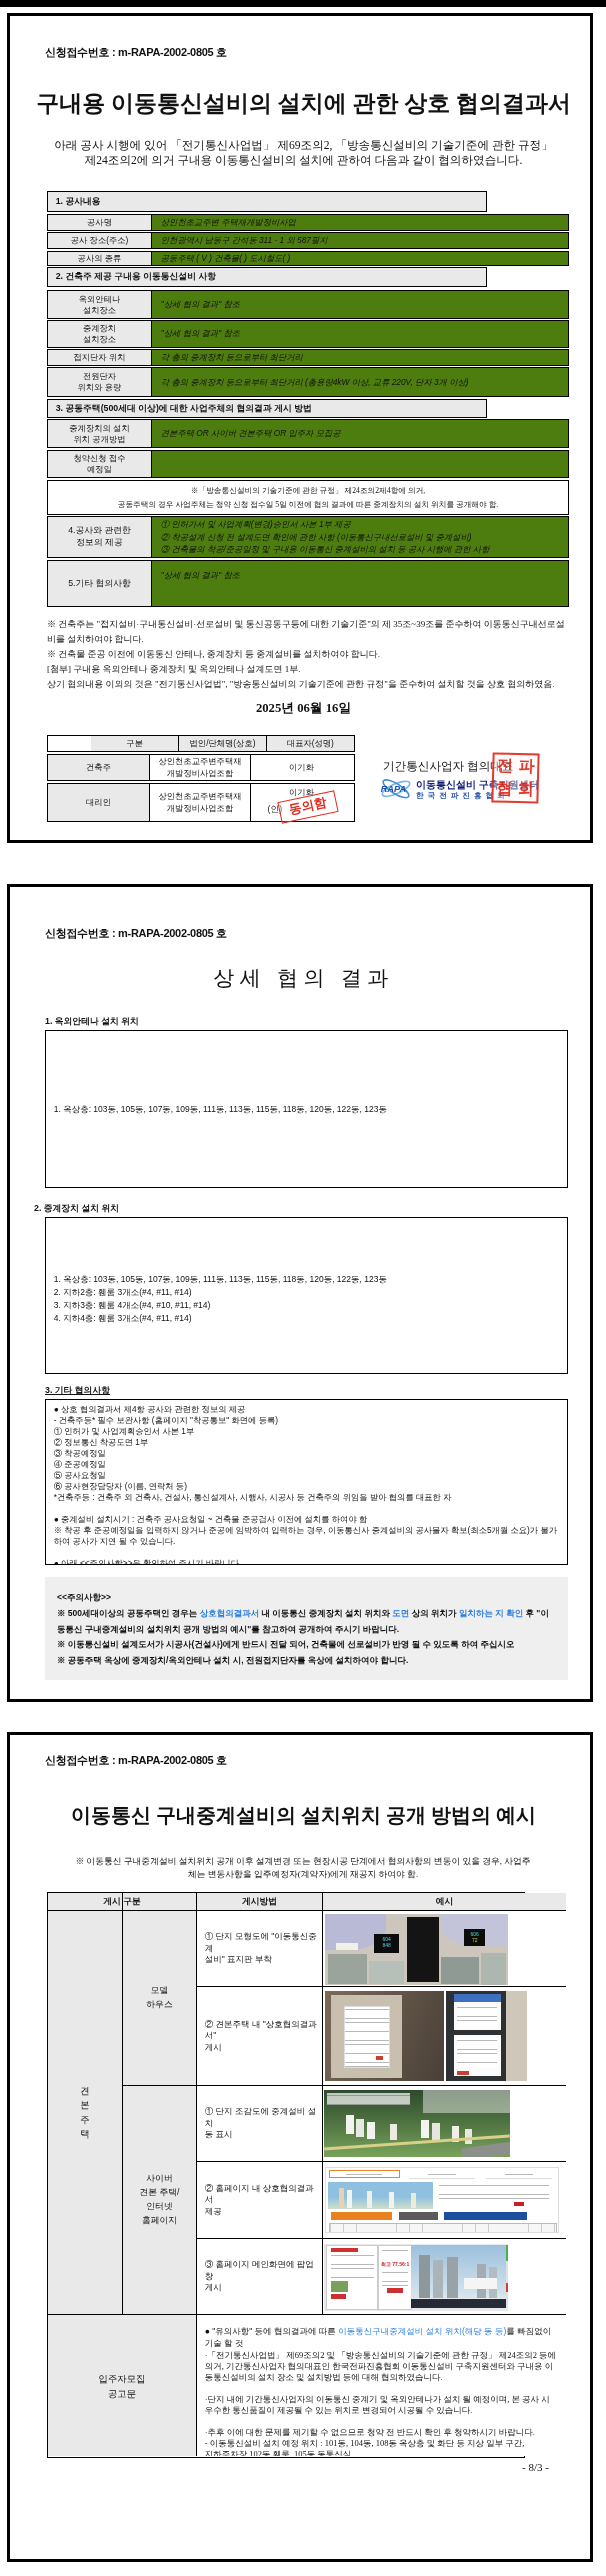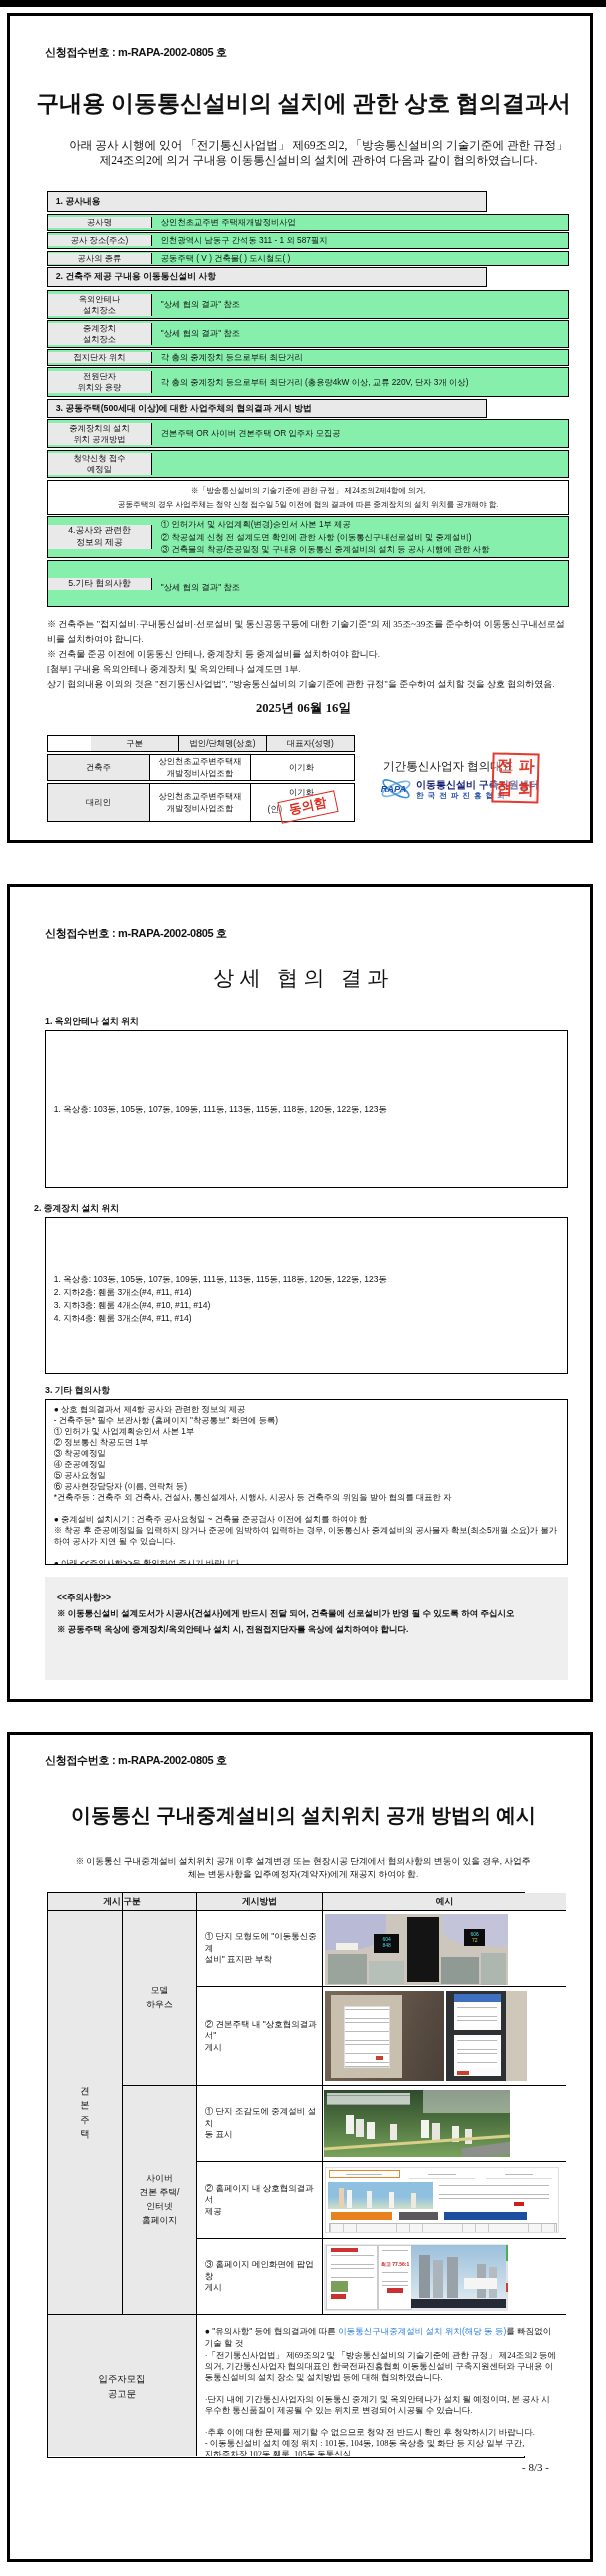--- a/index.html
+++ b/index.html
@@ -3,23 +3,23 @@
 <meta charset="utf-8">
 <style>
   html,body{margin:0;padding:0;background:#fff;}
   body{width:607px;height:2576px;position:relative;font-family:"Liberation Sans",sans-serif;color:#111;}
   .abs{position:absolute;}
   .page{position:absolute;left:7.2px;width:586px;border:3.3px solid #000;background:#fff;box-sizing:border-box;}
   .hdr{font-weight:bold;font-size:11px;letter-spacing:-0.3px;}
   .serif{font-family:"Liberation Serif",serif;}
   .doc-title{font-weight:bold;text-align:center;width:563px;left:22px;}
   .band{position:absolute;left:47px;width:440px;background:#e9e9e9;border:1.1px solid #000;box-sizing:border-box;display:flex;align-items:center;padding-left:7.7px;font-size:8.8px;font-weight:bold;}
-  .row{position:absolute;left:47px;width:522px;border:1.1px solid #000;box-sizing:border-box;display:flex;background:#86efac;overflow:hidden;align-items:center;}
+  .row{position:absolute;left:47px;width:522px;border:1.1px solid #000;box-sizing:border-box;display:flex;background:#4d7c0f;overflow:hidden;}
   .row .lbl{width:103px;background:#e9e9e9;border-right:1.1px solid #000;display:flex;align-items:center;justify-content:center;text-align:center;font-size:8.3px;white-space:pre-line;flex-shrink:0;}
-  .row .val{flex:1;display:flex;align-items:center;padding-left:8.8px;font-size:8.3px;white-space:pre-line;line-height:1.55;}
+  .row .val{flex:1;display:flex;align-items:center;padding-left:8.8px;font-size:8.3px;white-space:pre-line;line-height:1.55;font-style:italic;}
   .noterow{position:absolute;left:47px;width:522px;border:1.1px solid #000;box-sizing:border-box;display:flex;flex-direction:column;justify-content:center;text-align:center;font-size:7.7px;white-space:pre-line;line-height:1.8;font-family:"Liberation Serif",serif;}
   .sbox{position:absolute;border:1.1px solid #000;background:#fff;box-sizing:border-box;overflow:hidden;}
   .slabel{position:absolute;font-weight:bold;font-size:8.8px;}
   .pre{white-space:pre-line;}
   .blue{color:#2b7fe0;}
   .srow{position:absolute;left:47px;display:flex;border:1.1px solid #000;box-sizing:border-box;background:#fff;}
   .sc{border-right:1.1px solid #000;display:flex;align-items:center;justify-content:center;text-align:center;white-space:pre-line;font-size:8.3px;line-height:1.35;box-sizing:border-box;}
   .sc:last-child{border-right:none;}
   .gray{background:#e9e9e9;}
   .t3cell{position:absolute;border-right:1.1px solid #000;border-bottom:1.1px solid #000;box-sizing:border-box;background:#fff;overflow:hidden;}
@@ -34,21 +34,21 @@
 <body>
 
 <div class="abs" style="left:0;top:0;width:607px;height:6.6px;background:#000;"></div>
 
 <div class="page" style="top:13.2px;height:830px;"></div>
 
 <div class="abs hdr" style="left:45px;top:45px;">신청접수번호 : m-RAPA-2002-0805 호</div>
 
 <div class="abs serif doc-title" style="top:88px;font-size:23px;">구내용 이동통신설비의 설치에 관한 상호 협의결과서</div>
 
-<div class="abs serif pre" style="left:54px;top:138px;width:529px;text-align:center;font-size:11.6px;line-height:15px;">아래 공사 시행에 있어 「전기통신사업법」 제69조의2, 「방송통신설비의 기술기준에 관한 규정」
+<div class="abs serif pre" style="left:39px;top:138px;width:529px;text-align:center;font-size:11.6px;line-height:15px;">아래 공사 시행에 있어 「전기통신사업법」 제69조의2, 「방송통신설비의 기술기준에 관한 규정」
 제24조의2에 의거 구내용 이동통신설비의 설치에 관하여 다음과 같이 협의하였습니다.</div>
 
 <div class="band" style="top:191px;height:21px;">1. 공사내용</div>
 
 <div class="row" style="top:214px;height:16.5px;">
   <div class="lbl">공사명</div>
   <div class="val">상인천초교주변 주택재개발정비사업</div>
 </div>
 <div class="row" style="top:232px;height:17px;">
   <div class="lbl">공사 장소(주소)</div>
@@ -173,40 +173,43 @@
 </div>
 
 <div class="slabel" style="left:34px;top:1203px;">2. 중계장치 설치 위치</div>
 <div class="sbox" style="left:45px;top:1217px;width:523px;height:157px;">
   <div class="abs pre" style="left:7.7px;top:55px;font-size:8.5px;line-height:13px;">1. 옥상층: 103동, 105동, 107동, 109동, 111동, 113동, 115동, 118동, 120동, 122동, 123동
 2. 지하2층: 휀룸 3개소(#4, #11, #14)
 3. 지하3층: 휀룸 4개소(#4, #10, #11, #14)
 4. 지하4층: 휀룸 3개소(#4, #11, #14)</div>
 </div>
 
-<div class="slabel" style="left:45px;top:1385px;">3. 기타 협의사항</div>
+<div class="slabel" style="left:45px;top:1385px;text-decoration:underline;">3. 기타 협의사항</div>
 <div class="sbox" style="left:45px;top:1399px;width:523px;height:166px;">
   <div class="abs pre" style="left:7.7px;top:4.4px;width:507px;font-size:8.3px;line-height:11px;">● 상호 협의결과서 제4항 공사와 관련한 정보의 제공
 - 건축주등* 필수 보완사항 (홈페이지 "착공통보" 화면에 등록)
 ① 인허가 및 사업계획승인서 사본 1부
 ② 정보통신 착공도면 1부
 ③ 착공예정일
 ④ 준공예정일
 ⑤ 공사요청일
 ⑥ 공사현장담당자 (이름, 연락처 등)
 *건축주등 : 건축주 외 건축사, 건설사, 통신설계사, 시행사, 시공사 등 건축주의 위임을 받아 협의를 대표한 자
 
 ● 중계설비 설치시기 : 건축주 공사요청일 ~ 건축물 준공검사 이전에 설치를 하여야 함
 ※ 착공 후 준공예정일을 입력하지 않거나 준공에 임박하여 입력하는 경우, 이동통신사 중계설비의 공사물자 확보(최소5개월 소요)가 불가하여 공사가 지연 될 수 있습니다.
 
 ● 아래 &lt;&lt;주의사항&gt;&gt;을 확인하여 주시기 바랍니다.</div>
 </div>
 
 <div class="caution" style="top:1577px;height:103px;">
   <div>&lt;&lt;주의사항&gt;&gt;</div>
+  <div>
+    <span>※ 500세대이상의 공동주택인 경우는 </span><span class="blue">상호협의결과서</span><span> 내 이동통신 중계장치 설치 위치와 </span><span class="blue">도면</span><span> 상의 위치가 </span><span class="blue">일치하는 지 확인</span><span> 후 "이동통신 구내중계설비의 설치위치 공개 방법의 예시"를 참고하여 공개하여 주시기 바랍니다.</span>
+  </div>
   <div>※ 이동통신설비 설계도서가 시공사(건설사)에게 반드시 전달 되어, 건축물에 선로설비가 반영 될 수 있도록 하여 주십시오</div>
   <div>※ 공동주택 옥상에 중계장치/옥외안테나 설치 시, 전원접지단자를 옥상에 설치하여야 합니다.</div>
 </div>
 
 <div class="page" style="top:1732px;height:830px;"></div>
 
 <div class="abs hdr" style="left:45px;top:1753px;">신청접수번호 : m-RAPA-2002-0805 호</div>
 
 <div class="abs serif" style="left:0;top:1802px;width:607px;text-align:center;font-size:20px;font-weight:bold;">이동통신 구내중계설비의 설치위치 공개 방법의 예시</div>
 

